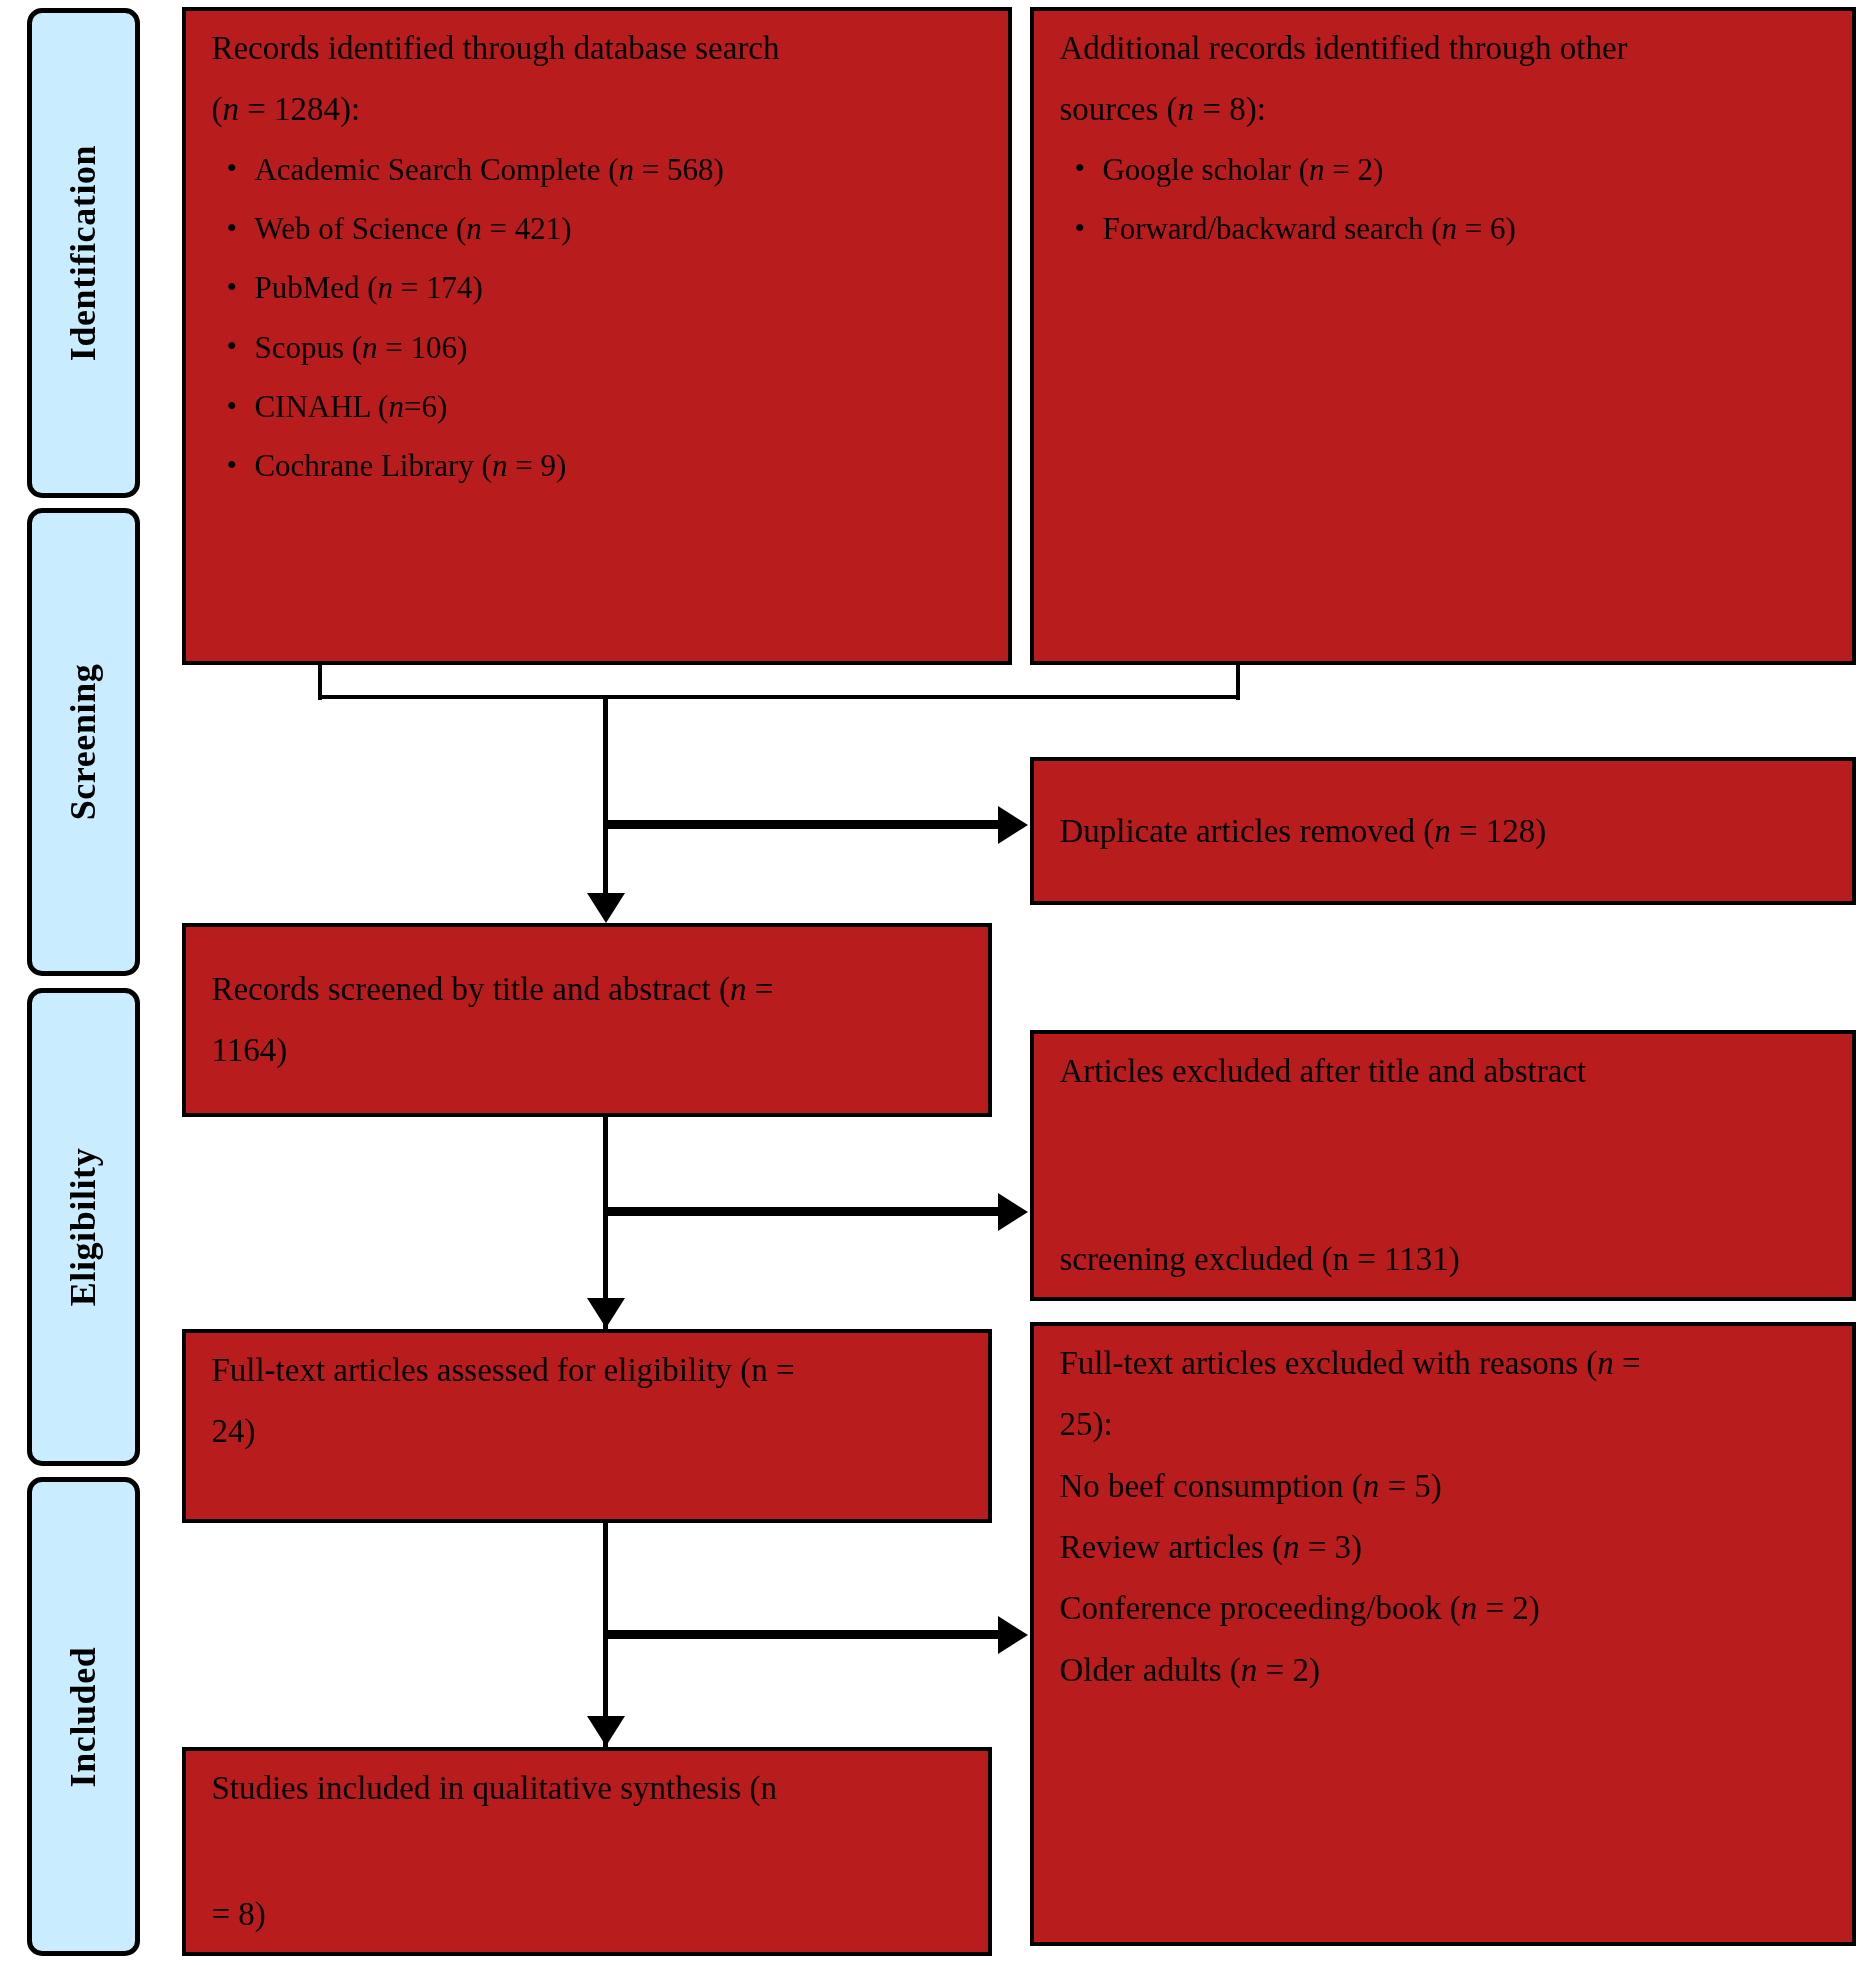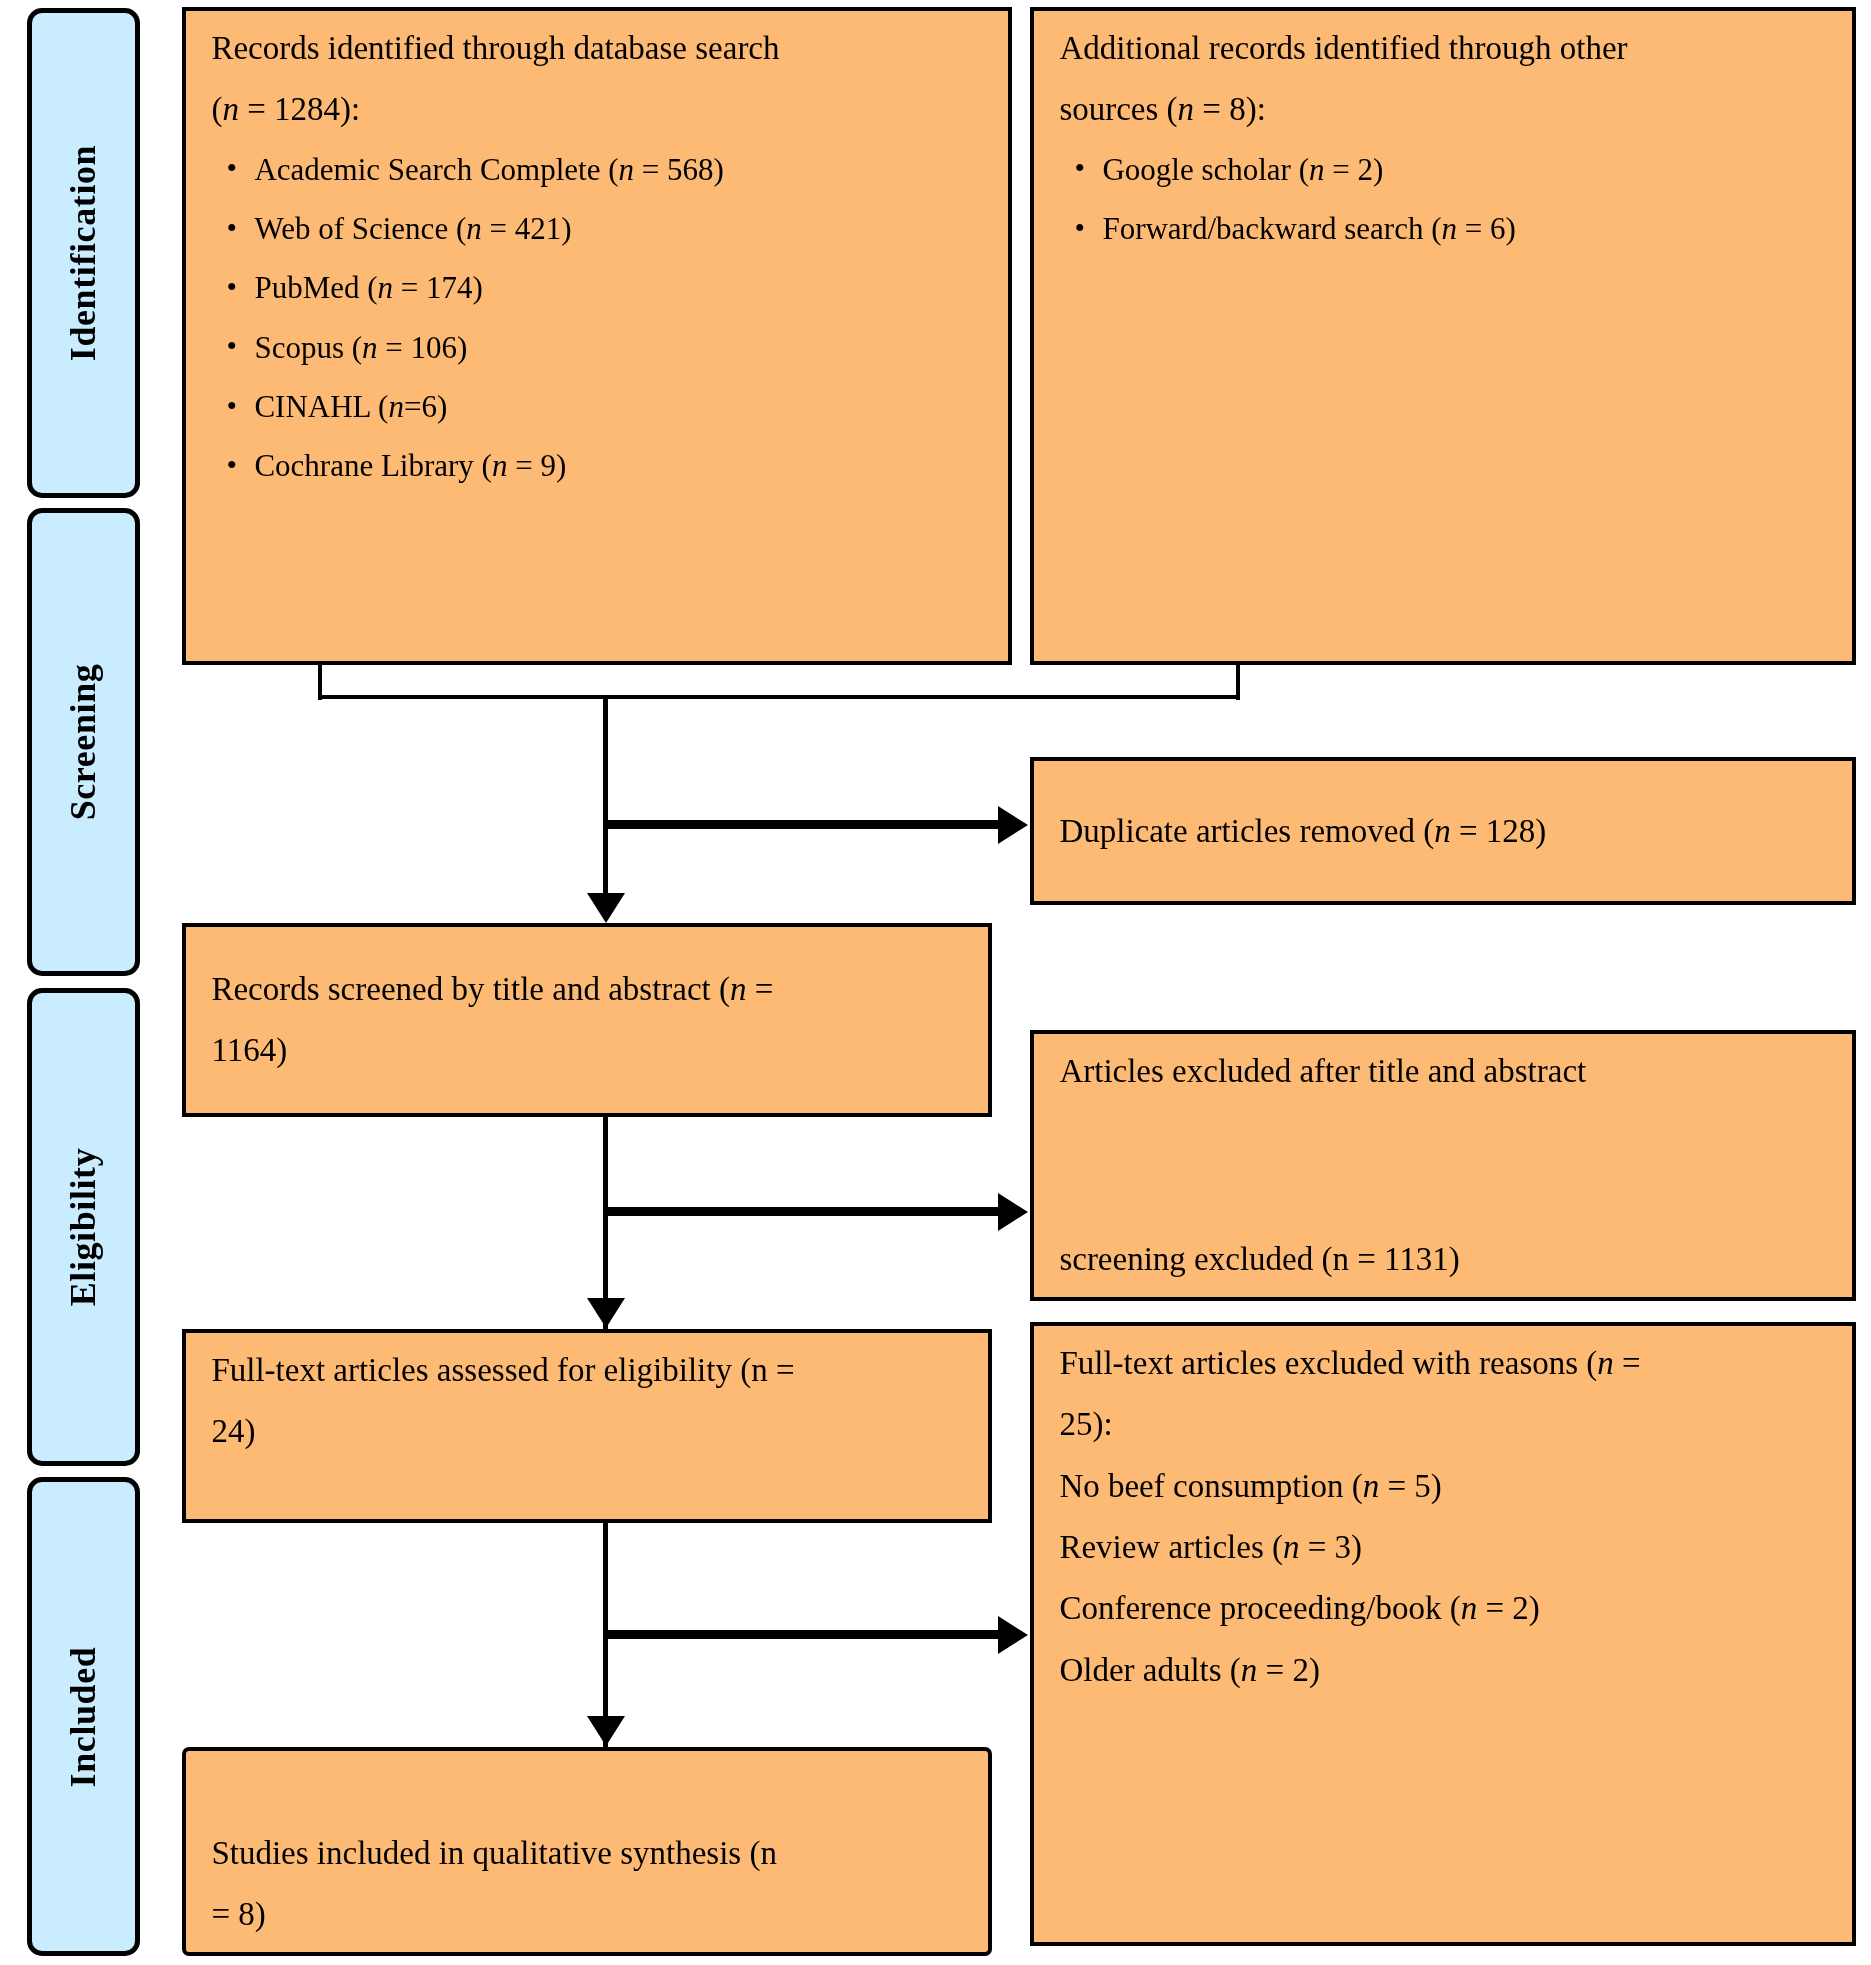--- a/index.html
+++ b/index.html
@@ -20,21 +20,21 @@
     white-space:nowrap;
     font-weight:bold;
     font-size:36px;
     letter-spacing:0.6px;
     line-height:1;
   }
 
   
   .box{
     position:absolute;
-    background:#fdba74;
+    background:#b91c1c;
     border:4px solid #000;
     box-sizing:border-box;
     padding:19.6px 25.4px;
   }
   .box p{
     margin:0 0 26.5px 0;
     font-size:33px;
     line-height:1.06;
   }
   .box p:last-child{margin-bottom:0;}
@@ -162,19 +162,19 @@
 
   <div class="box" style="left:1030px;top:1322px;width:826px;height:624px;">
     <p>Full-text articles excluded with reasons (<span class="ital">n</span> =</p>
     <p>25):</p>
     <p>No beef consumption (<span class="ital">n</span> = 5)</p>
     <p>Review articles (<span class="ital">n</span> = 3)</p>
     <p>Conference proceeding/book (<span class="ital">n</span> = 2)</p>
     <p>Older adults (<span class="ital">n</span> = 2)</p>
   </div>
 
-  <div class="box" style="left:182px;top:1747px;width:810px;height:209px;display:flex;flex-direction:column;justify-content:flex-end;border-radius:7px;">
+  <div class="box" style="left:182px;top:1747px;width:810px;height:209px;display:flex;flex-direction:column;justify-content:space-between;">
     <p>Studies included in qualitative synthesis (n</p>
     <p>= 8)</p>
   </div>
 
 </div>
 
 
 </body></html>

